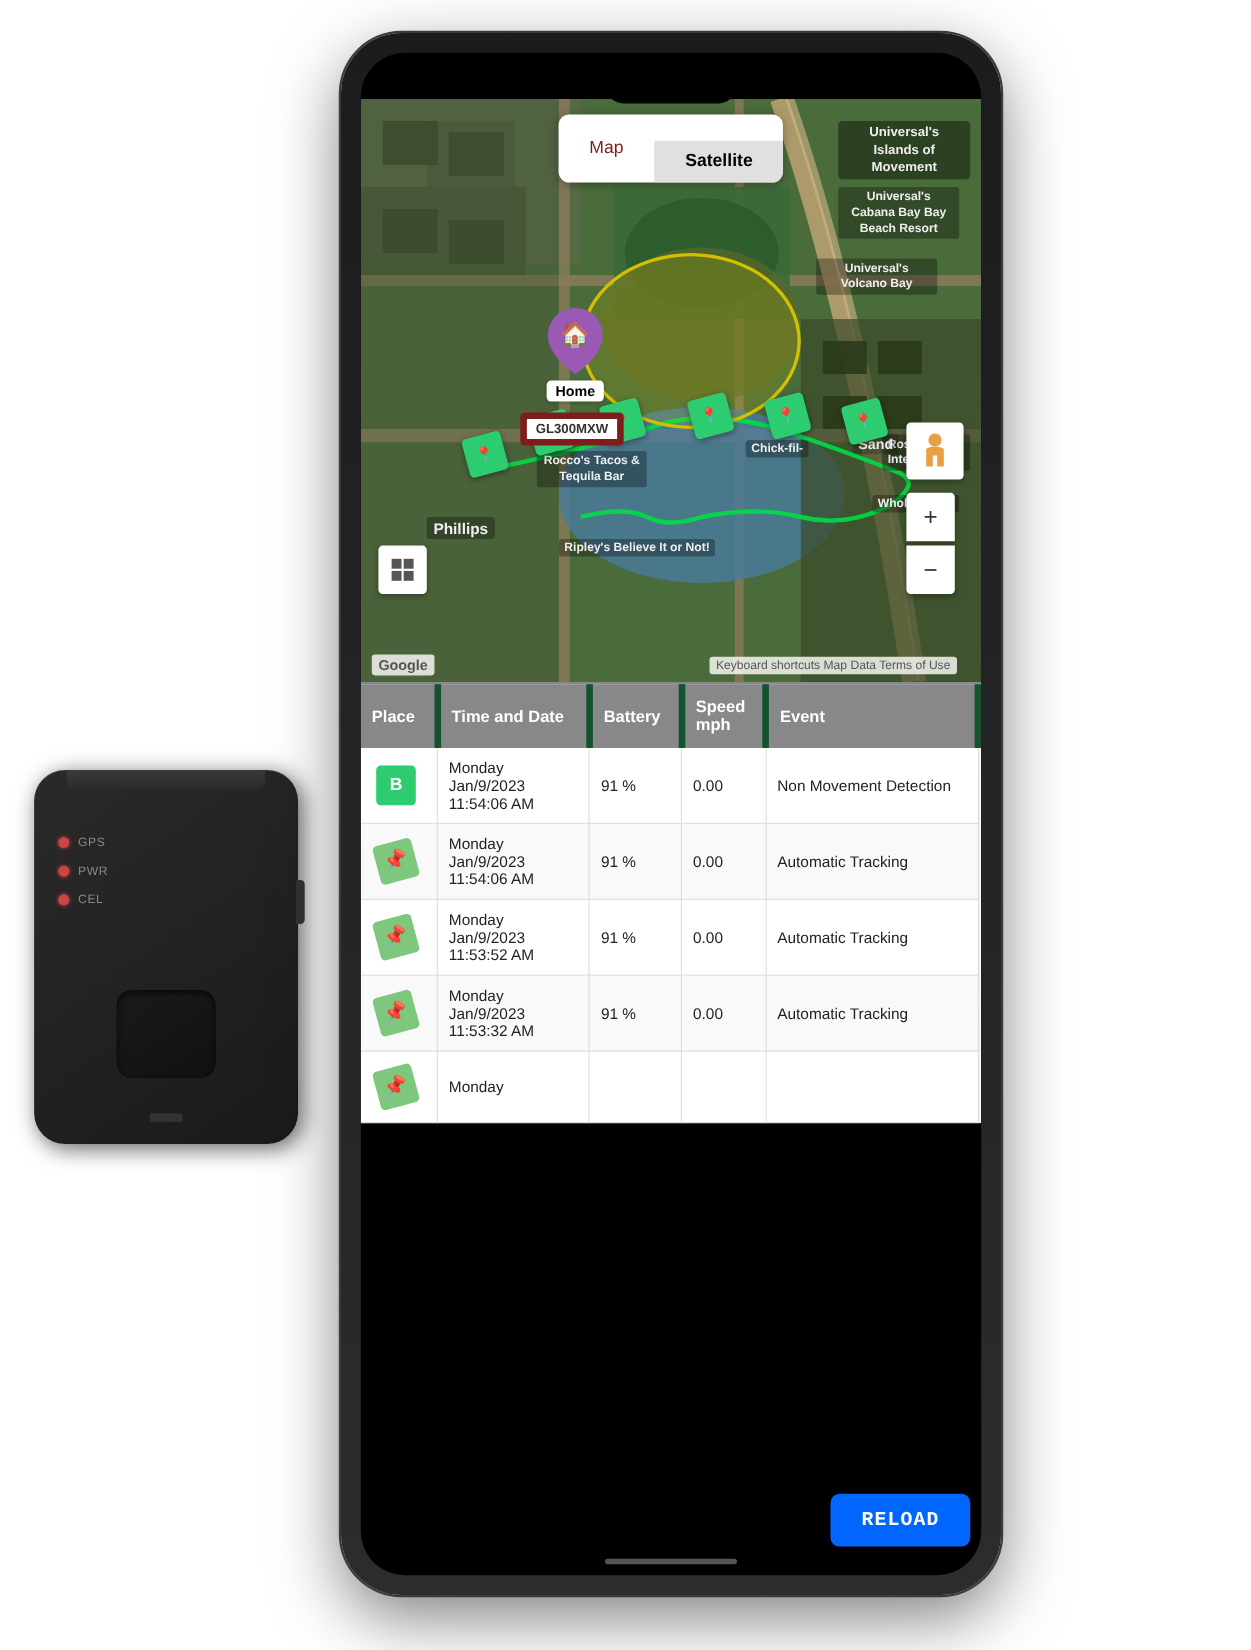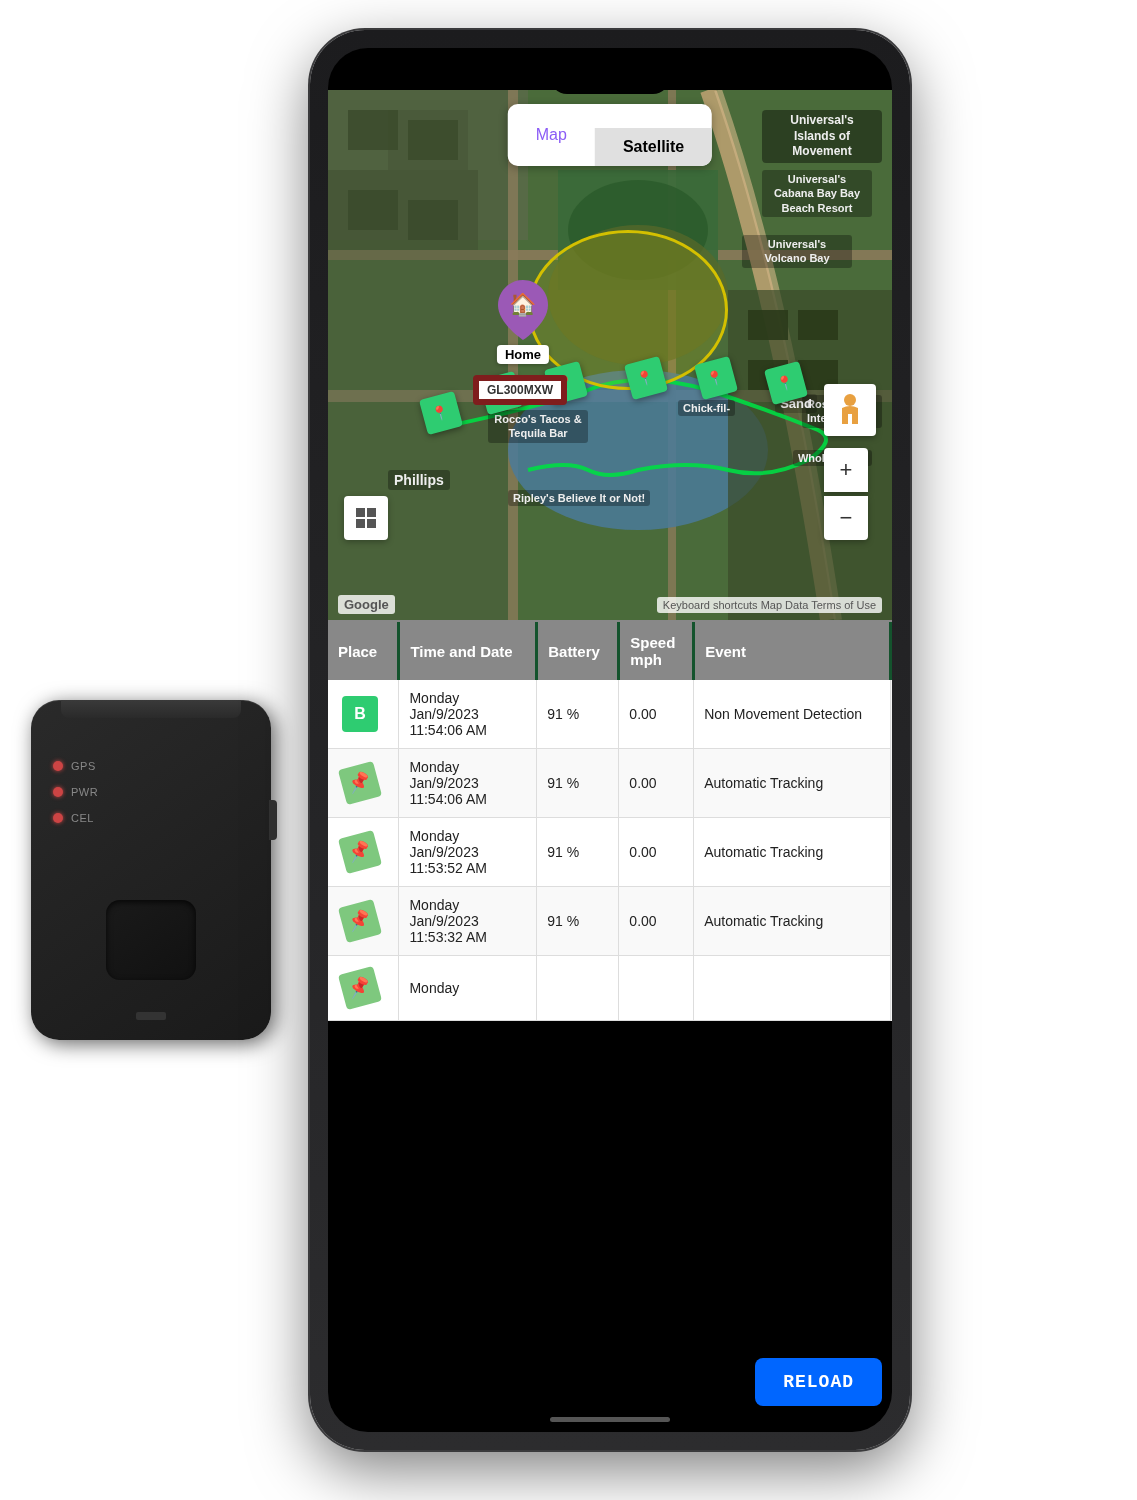--- a/index.html
+++ b/index.html
@@ -213,21 +213,21 @@
       display: flex;
       overflow: hidden;
       box-shadow: 0 2px 8px rgba(0,0,0,0.3);
       z-index: 10;
     }
 
     .map-toggle-btn {
       padding: 10px 28px;
       font-size: 16px;
       font-weight: 400;
-      color: #8b5cf6;
+      color: #7f1d1d;
       cursor: pointer;
       border: none;
       background: transparent;
     }
 
     .map-toggle-btn.active {
       background: #e0e0e0;
       font-weight: 600;
       color: #000;
       margin-top: 24px;
@@ -335,21 +335,21 @@
       font-size: 14px;
       transform: rotate(-15deg);
       box-shadow: 0 2px 6px rgba(0,0,0,0.4);
     }
 
     
     .map-attribution {
       position: absolute;
       bottom: 6px;
       left: 0;
-      right: 0;
+      right: 12px;
       display: flex;
       justify-content: space-between;
       align-items: center;
       padding: 0 10px;
       z-index: 10;
     }
 
     .map-google-logo {
       font-size: 13px;
       font-weight: bold;
@@ -413,21 +413,21 @@
       border-collapse: collapse;
     }
 
     .results-table th {
       background: #888;
       color: white;
       padding: 12px 10px;
       font-size: 15px;
       font-weight: 600;
       text-align: left;
-      border-right: 3px solid #14532d;
+      border-right: 6px solid #14532d;
     }
 
     .results-table td {
       padding: 10px 10px;
       border-bottom: 1px solid #ddd;
       border-right: 1px solid #ddd;
       font-size: 14px;
       color: #222;
       vertical-align: middle;
     }

